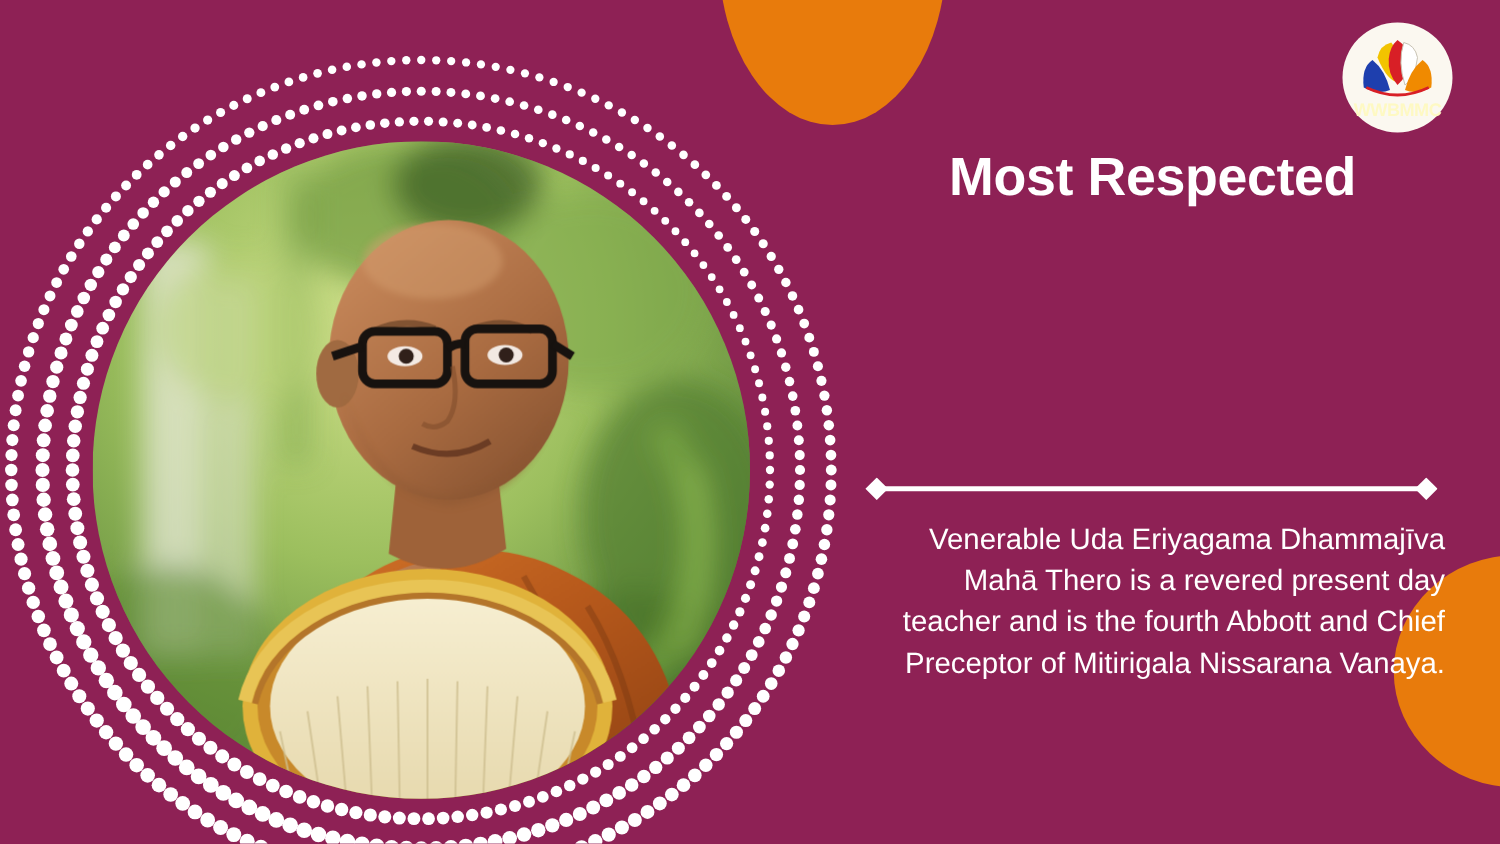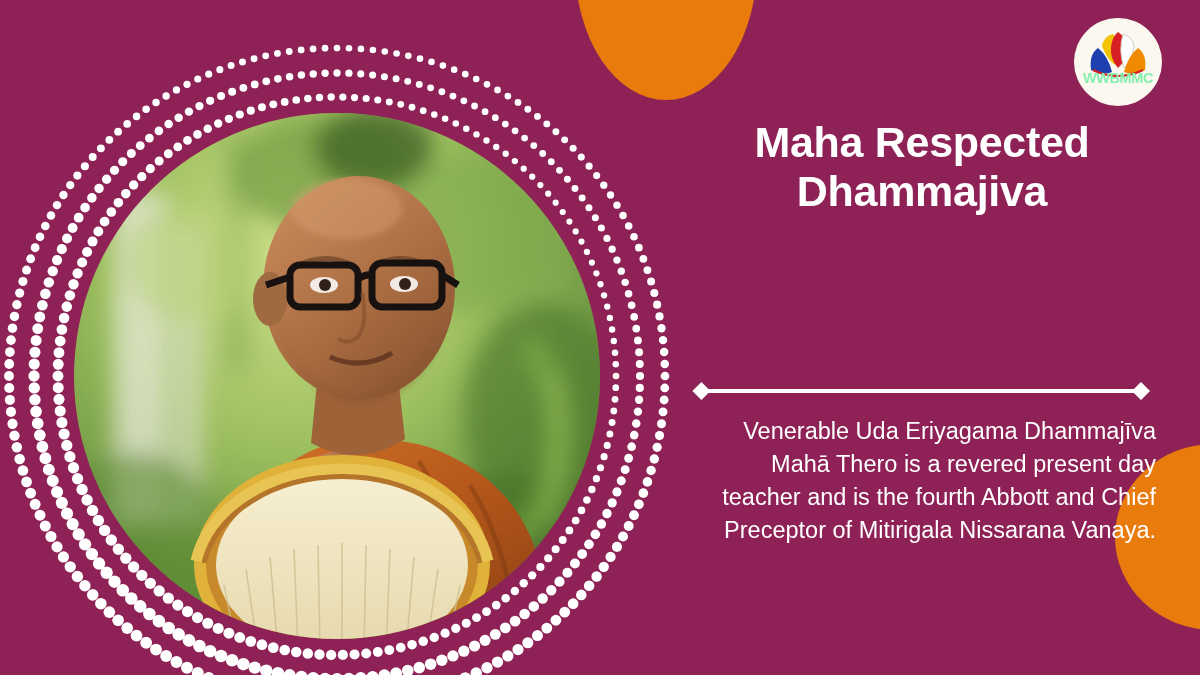--- a/index.html
+++ b/index.html
@@ -76,26 +76,26 @@
     width:88px; height:88px;
   }
   .logo-disc {
     position:absolute; inset:0;
     border-radius:50%;
     background:#FBF8F0;
   }
   .logo-svg { position:absolute; left:0; top:0; width:88px; height:88px; }
   .logo-text {
     position:absolute;
-    left:0; bottom:20px;
+    left:0; bottom:9px;
     width:88px;
     text-align:center;
     font-size:14.5px;
     font-weight:bold;
-    color:#86efac;
+    color:#fef9c3;
     letter-spacing:-0.4px;
   }
 </style>
 </head>
 <body>
 
 <div class="stage">
 
   <div class="blob-top"></div>
   <div class="blob-right"></div>
@@ -698,22 +698,21 @@
         </g>
         <path d="M-146 -4 A148 110 0 0 1 146 -4" fill="none" stroke="#E8C455" stroke-width="11"></path>
         <path d="M-138 -2 A140 104 0 0 1 138 -2" fill="none" stroke="#B4752A" stroke-width="5"></path>
       </g>
     </svg>
   </div>
 
   <div class="content">
 
     <div class="title">
-      <div>Maha Respected</div>
-      <div>Dhammajiva</div>
+      <div>Most Respected</div>
     </div>
 
     <svg class="divider" viewBox="0 0 458 18">
       <line x1="12" y1="9" x2="446" y2="9" stroke="#FFFFFF" stroke-width="4"></line>
       <rect x="3" y="2.6" width="12.8" height="12.8" transform="rotate(45 9.4 9)" fill="#FFFFFF"></rect>
       <rect x="442.6" y="2.6" width="12.8" height="12.8" transform="rotate(45 449 9)" fill="#FFFFFF"></rect>
     </svg>
 
     <p class="desc">Venerable Uda Eriyagama Dhammajīva Mahā Thero is a revered present day teacher and is the fourth Abbott and Chief Preceptor of Mitirigala Nissarana Vanaya.</p>
   </div>

